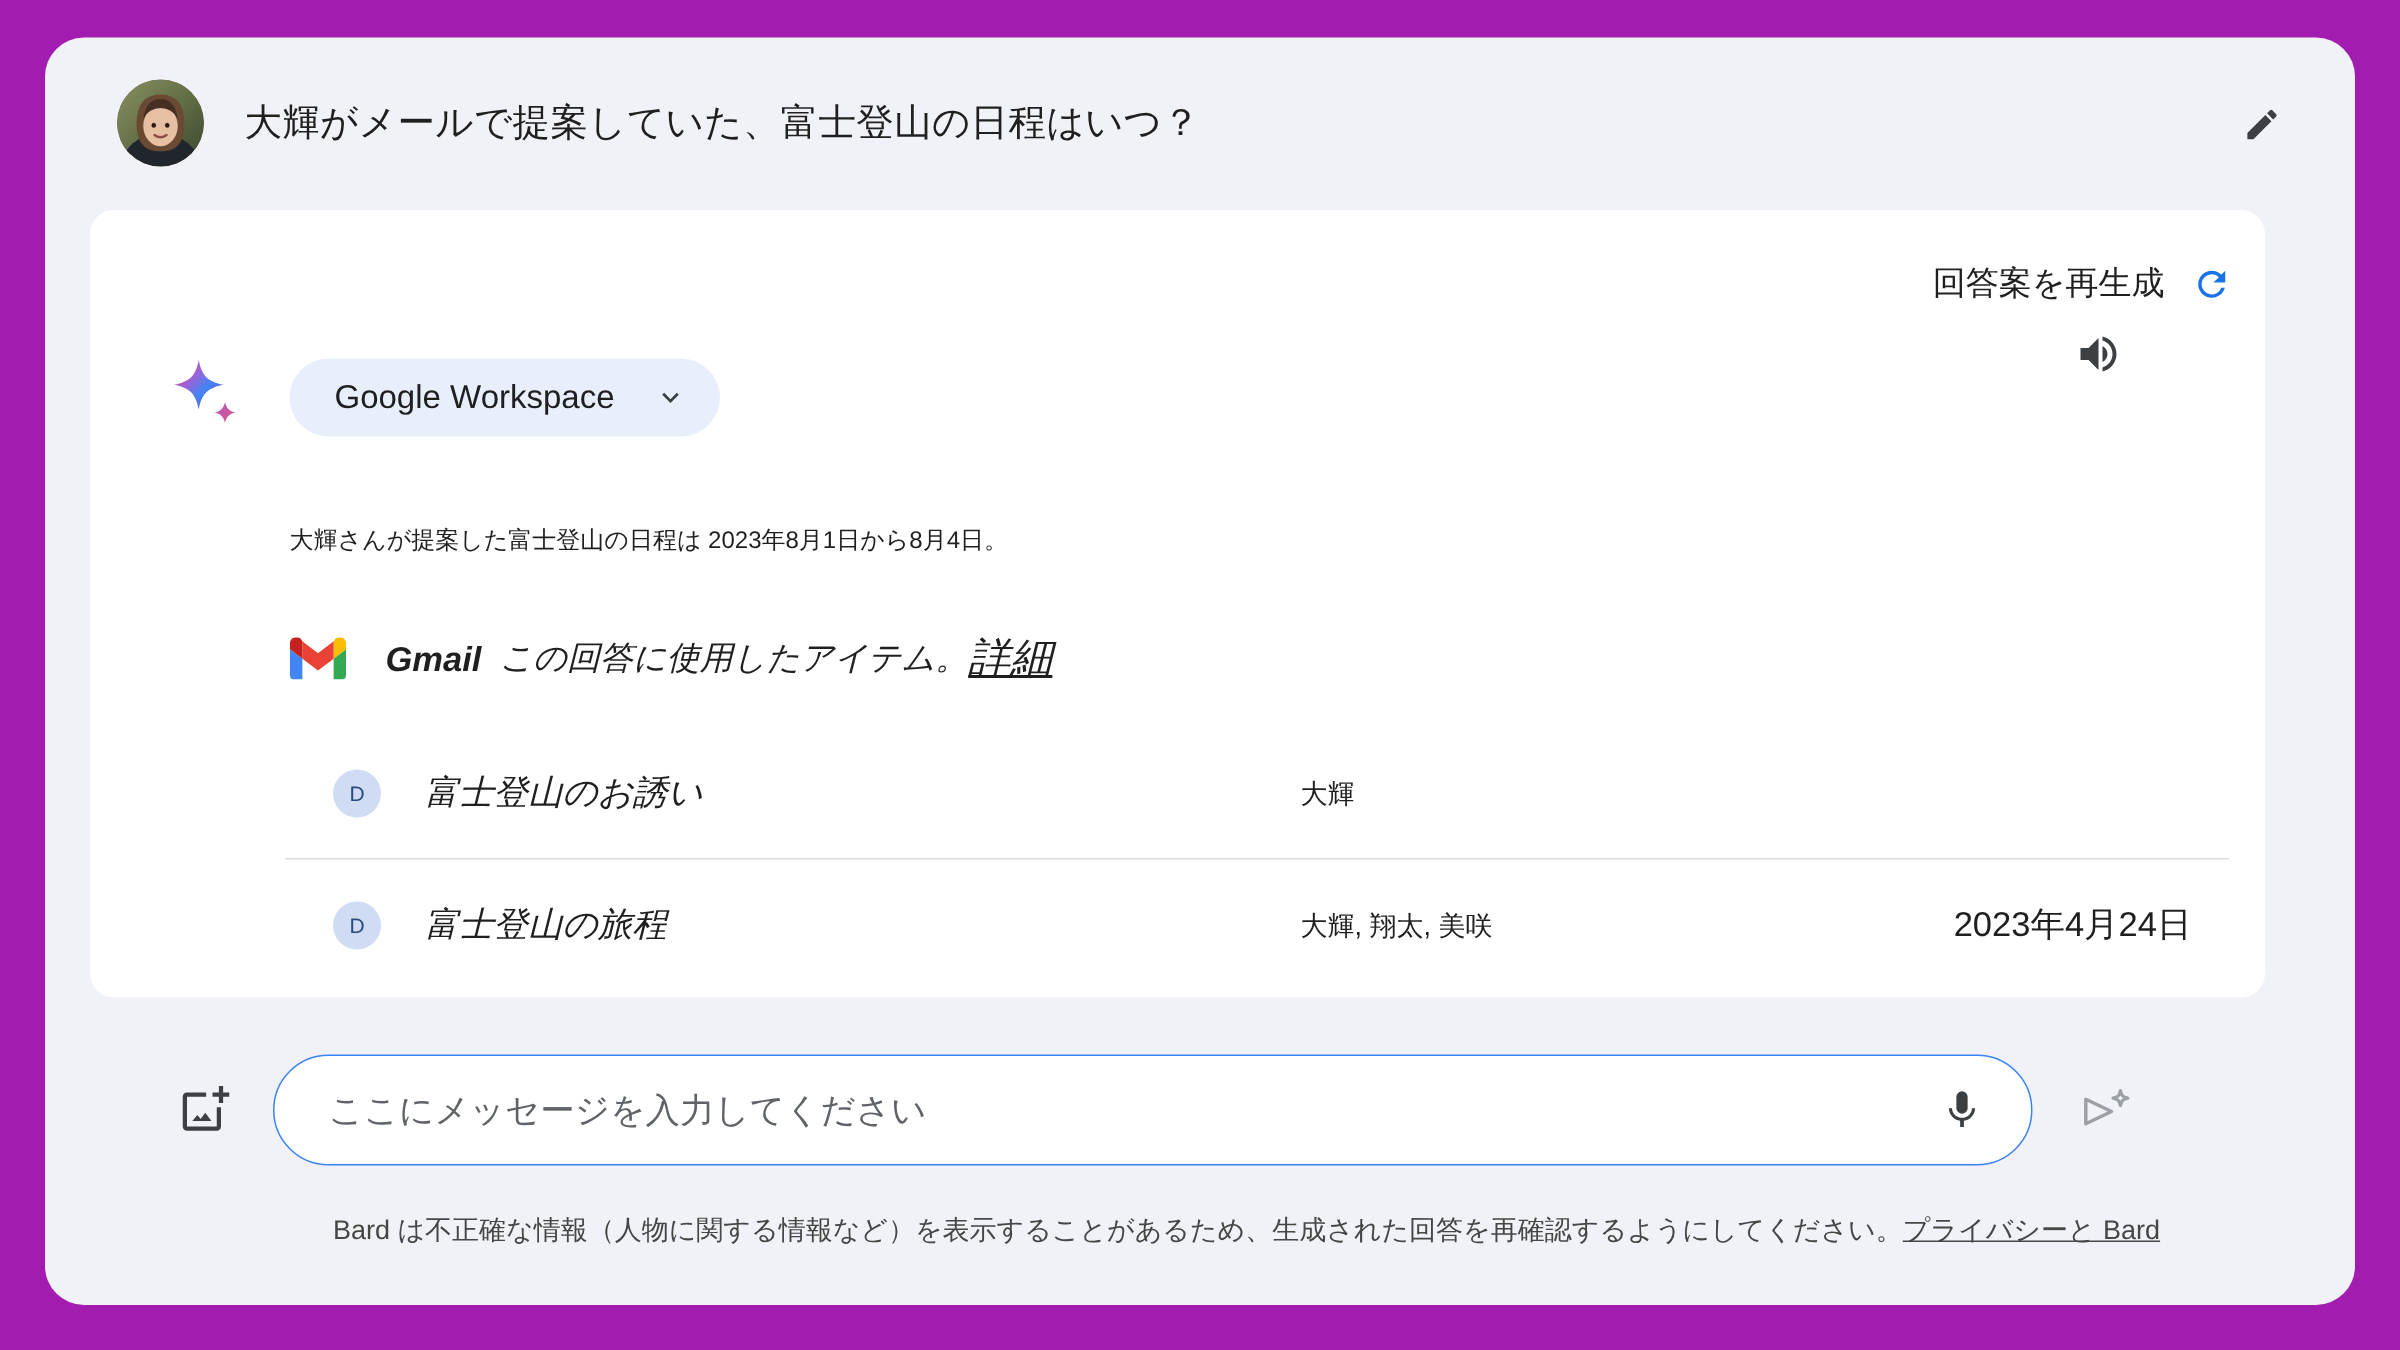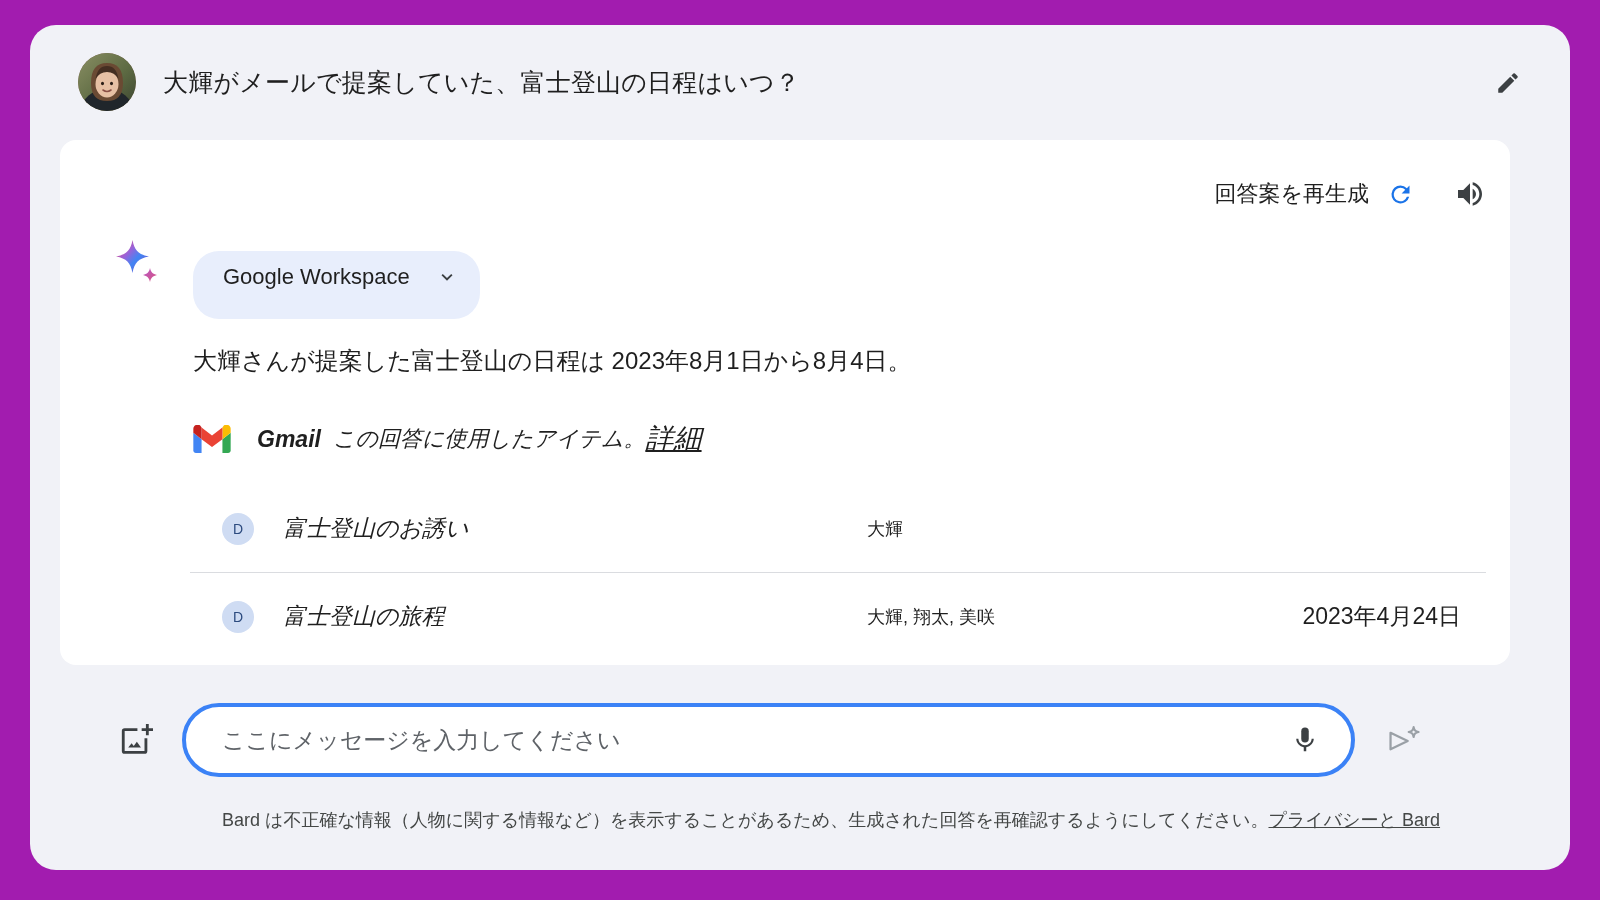--- a/index.html
+++ b/index.html
@@ -89,20 +89,21 @@
     border-radius: 16px;
   }
 
   .card-toolbar {
     position: absolute;
     right: 14px;
     top: 28px;
     display: flex;
     align-items: center;
     gap: 0px;
+    flex-direction: column;
   }
   .regen {
     display: flex;
     align-items: center;
     gap: 18px;
     cursor: pointer;
     padding: 6px 8px;
   }
   .regen-label {
     font-size: 22px;
@@ -124,41 +125,41 @@
     position: absolute;
     left: 53px;
     top: 97px;
     width: 50px;
     height: 50px;
   }
 
   .ws-chip {
     position: absolute;
     left: 133px;
-    top: 111px;
+    top: 99px;
     height: 52px;
     display: inline-flex;
     align-items: center;
     gap: 26px;
-    padding: 0 22px 16px 30px;
+    padding: 0 22px 0 30px;
     background: #e8eefc;
     border-radius: 26px;
     cursor: pointer;
   }
   .ws-chip-label {
     font-size: 22px;
     color: #1f1f1f;
     white-space: nowrap;
   }
 
   .answer-body {
     position: absolute;
     left: 133px;
     top: 203px;
-    font-size: 24px;
+    font-size: 16px;
     line-height: 36px;
     color: #1f1f1f;
     white-space: nowrap;
   }
 
   
   .src-head {
     position: absolute;
     left: 133px;
     top: 282px;
@@ -257,21 +258,21 @@
     border-radius: 8px;
   }
   .input-pill {
     position: absolute;
     left: 152px;
     top: 8px;
     width: 1173px;
     height: 74px;
     box-sizing: border-box;
     background: #ffffff;
-    border: 4px solid #3b82f6;
+    border: 1px solid #3b82f6;
     border-radius: 37px;
     display: flex;
     align-items: center;
   }
   .msg-input {
     flex: 1;
     border: none;
     outline: none;
     background: transparent;
     font-family: "Liberation Sans", "DejaVu Sans", sans-serif;

